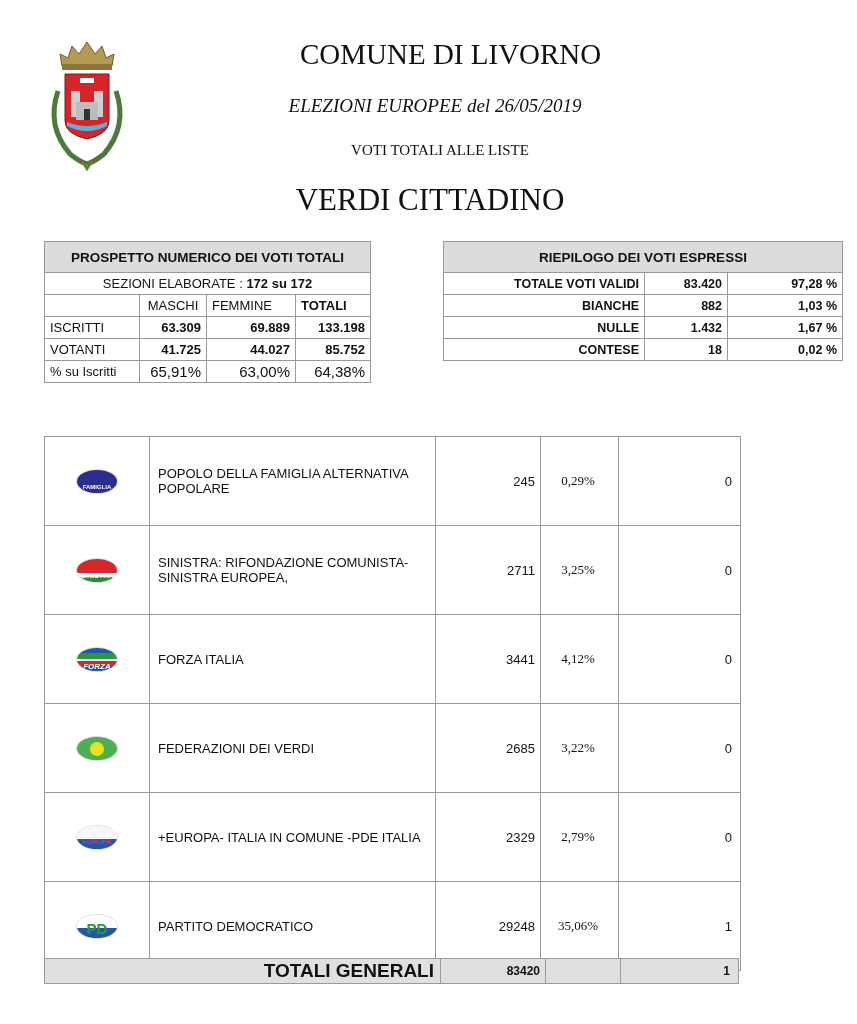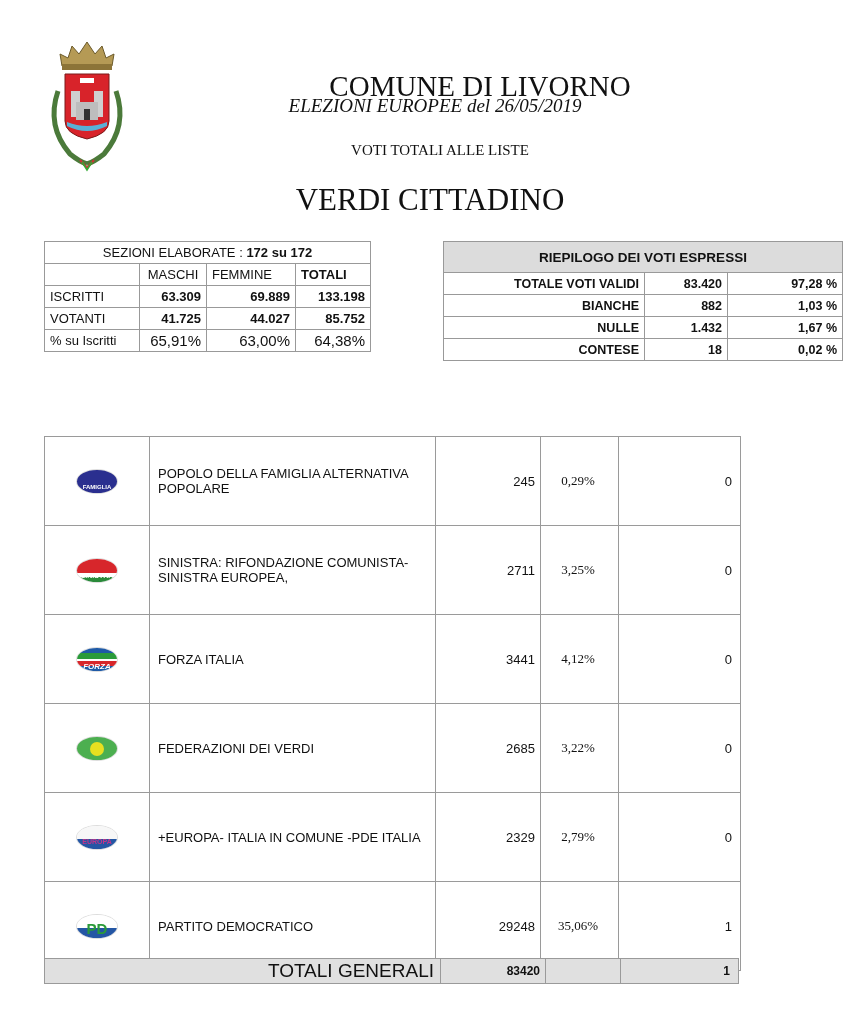--- a/index.html
+++ b/index.html
@@ -2,21 +2,21 @@
 <html><head>
   <meta charset="utf-8">
   <style>
     html, body { margin: 0; padding: 0; background: #fff; }
     body { width: 857px; height: 1024px; position: relative; overflow: hidden; color: #111; }
     .serif { font-family: "Liberation Serif", "DejaVu Serif", serif; }
     .sans { font-family: "Liberation Sans", "DejaVu Sans", sans-serif; }
 
     
     .crest { position: absolute; left: 40px; top: 36px; width: 94px; height: 136px; }
-    .title { position: absolute; left: 300px; top: 38px; width: 360px; text-align: center; font-size: 29px; margin-top: 32px; }
+    .title { position: absolute; left: 300px; top: 38px; width: 360px; font-size: 29px; }
     .subtitle { position: absolute; left: 270px; top: 95px; width: 330px; text-align: center; font-size: 19px; font-style: italic; }
     .voti-liste { position: absolute; left: 320px; top: 142px; width: 240px; text-align: center; font-size: 15px; }
     .totale-citt { position: absolute; left: 270px; top: 182px; width: 320px; text-align: center; font-size: 31px; }
 
     
     table { border-collapse: collapse; }
     .tbl-left { position: absolute; left: 44px; top: 241px; width: 327px; font-size: 13px; }
     .tbl-right { position: absolute; left: 443px; top: 241px; width: 400px; font-size: 12.5px; }
     .tbl-left td, .tbl-right td { border: 1px solid #999; padding: 0 5px; height: 21px; }
     .hdr { background: #dcdcdc; font-weight: bold; text-align: center; font-size: 13.5px; height: 30px !important; }
@@ -32,21 +32,21 @@
     .col-name { width: 276px; padding-left: 8px; }
     .col-votes { width: 98px; text-align: right; padding-right: 5px; }
     .col-pct { width: 72px; text-align: center; padding-right: 4px; font-family: Liberation Serif, serif; }
     .col-seats { text-align: right; padding-right: 8px; }
 
     .logo { width: 40px; height: 23px; border-radius: 50%; margin: 16px auto; position: relative; overflow: hidden; box-shadow: 0 0 0 1px #ddd; }
     .logo span { position: absolute; left: 0; right: 0; text-align: center; font-family: "Liberation Sans", sans-serif; font-weight: bold; color: #fff; }
 
     .tbl-total { position: absolute; left: 44px; top: 958px; width: 695px; font-size: 13px; background: #e0e0e0; }
     .tbl-total td { border: 1px solid #9a9a9a; height: 20px; }
-    .tot-label { width: 388px; text-align: right; padding-right: 6px; font-weight: normal; font-size: 19px; }
+    .tot-label { width: 388px; text-align: right; padding-right: 6px; font-weight: bold; font-size: 19px; }
     .tot-votes { width: 98px; text-align: right; padding-right: 5px; font-weight: bold; font-size: 12px; }
     .tot-pct { width: 72px; }
     .tot-seats { text-align: right; padding-right: 8px; font-weight: bold; font-size: 12px; }
   </style>
 </head>
 <body>
 
 <div class="crest">
   <svg width="94" height="136" viewBox="0 0 94 136">
 
@@ -68,20 +68,23 @@
     <path d="M42 126 L47 134 L52 126" fill="none" stroke="#3a3" stroke-width="1.5"></path>
   </svg>
 </div>
 <div class="title serif">COMUNE DI LIVORNO</div>
 <div class="subtitle serif">ELEZIONI EUROPEE del 26/05/2019</div>
 <div class="voti-liste serif">VOTI TOTALI ALLE LISTE</div>
 <div class="totale-citt serif">VERDI CITTADINO</div>
 
 <table class="tbl-left sans">
   <tbody>
+      <tr>
+        <td colspan="4" class="hdr">PROSPETTO NUMERICO DEI VOTI TOTALI</td>
+      </tr>
   <tr>
     <td colspan="4" class="c">
       <span>SEZIONI ELABORATE :</span>
       <b>172 su 172</b>
     </td>
   </tr>
   <tr>
     <td style="width:84px"></td>
     <td style="width:56px" class="c">MASCHI</td>
     <td style="width:78px">FEMMINE</td>

